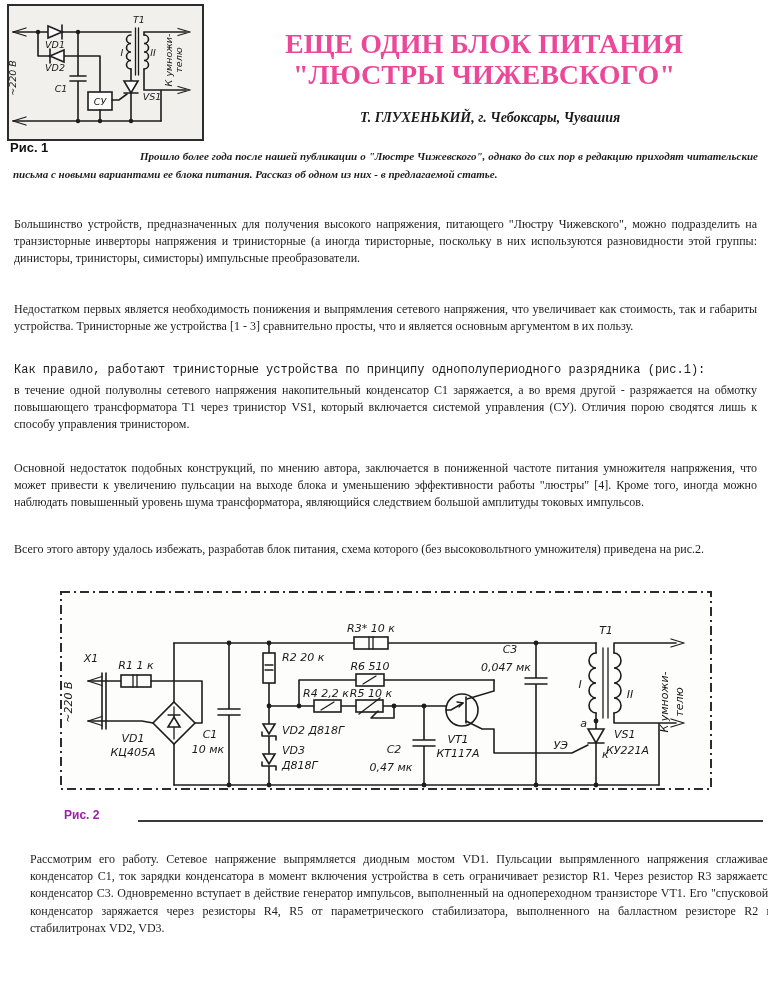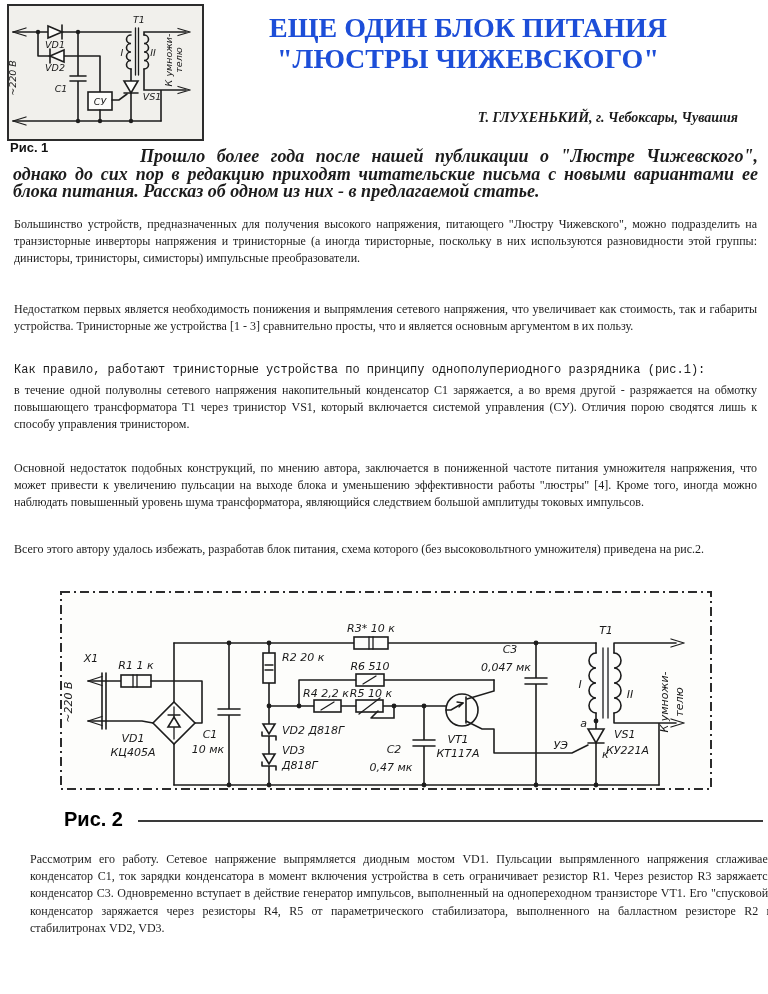--- a/index.html
+++ b/index.html
@@ -1,43 +1,43 @@
 <!DOCTYPE html>
 <html lang="ru"><head>
 <meta charset="utf-8">
 <style>
   html,body{margin:0;padding:0;background:#ffffff;}
   body{width:768px;height:994px;position:relative;overflow:hidden;
        font-family:"Liberation Serif",serif;color:#1c1c1c;}
   .abs{position:absolute;}
   
-  .title{left:212px;top:12px;width:512px;margin:0;text-align:center;
-         font-size:28px;line-height:31px;font-weight:bold;color:#1d4ed8;}
-  .author{left:360px;top:110px;width:378px;text-align:right;
+  .title{left:212px;top:12px;width:512px;margin:16px;text-align:center;
+         font-size:28px;line-height:31px;font-weight:bold;color:#ec4899;}
+  .author{left:360px;top:110px;width:378px;
           font-size:14px;font-weight:bold;font-style:italic;}
   
-  .lead{left:13px;top:148px;width:745px;margin:0;font-size:18px;line-height:17.6px;
+  .lead{left:13px;top:148px;width:745px;margin:0;font-size:11px;line-height:17.6px;
         font-weight:bold;font-style:italic;text-align:justify;text-indent:127px;}
   .body-p{left:14px;width:743px;margin:0;font-size:12px;line-height:17.2px;
           text-align:justify;}
   .p1{top:216px;} .p2{top:301px;} .p3{top:362px;font-family:Liberation Mono, monospace;} .p4{top:382px;}
   .p5{top:460px;} .p6{top:541px;} .p7{top:851px;margin-left:16px;}
   
   svg.schem{position:absolute;}
   svg.schem .wire{stroke:#1d1d1d;stroke-width:1.6;fill:none;stroke-linecap:round;}
   svg.schem .thin{stroke:#1d1d1d;stroke-width:1.3;fill:none;stroke-linecap:round;}
   svg.schem .comp{stroke:#1d1d1d;stroke-width:1.6;fill:#fdfdfb;}
   svg.schem .dot{fill:#1d1d1d;stroke:none;}
   svg.schem text{font-family:"DejaVu Sans",sans-serif;font-style:italic;
                  fill:#191919;font-size:11px;}
   svg.fig1 text{font-size:9.5px;}
   svg.schem text.cap{font-family:"Liberation Sans",sans-serif;font-style:normal;
                      font-weight:bold;font-size:13px;fill:#111;}
   .fig2cap{left:64px;top:808px;font-family:"Liberation Sans",sans-serif;
-           font-weight:bold;font-size:20px;color:#000000;}
+           font-weight:bold;font-size:12px;color:#a21caf;}
   .capline{left:138px;top:820px;width:625px;height:2px;background:#3a3a3a;}
 </style>
 </head>
 <body>
 
 <div class="page">
 
   <svg class="schem fig1 abs" style="left:0;top:2;width:210px;height:156px" viewBox="0 0 210 156">
     <rect x="8" y="3" width="195" height="135" fill="#f1f0ec" stroke="#2c2c2c" stroke-width="2"></rect>
     <g>

